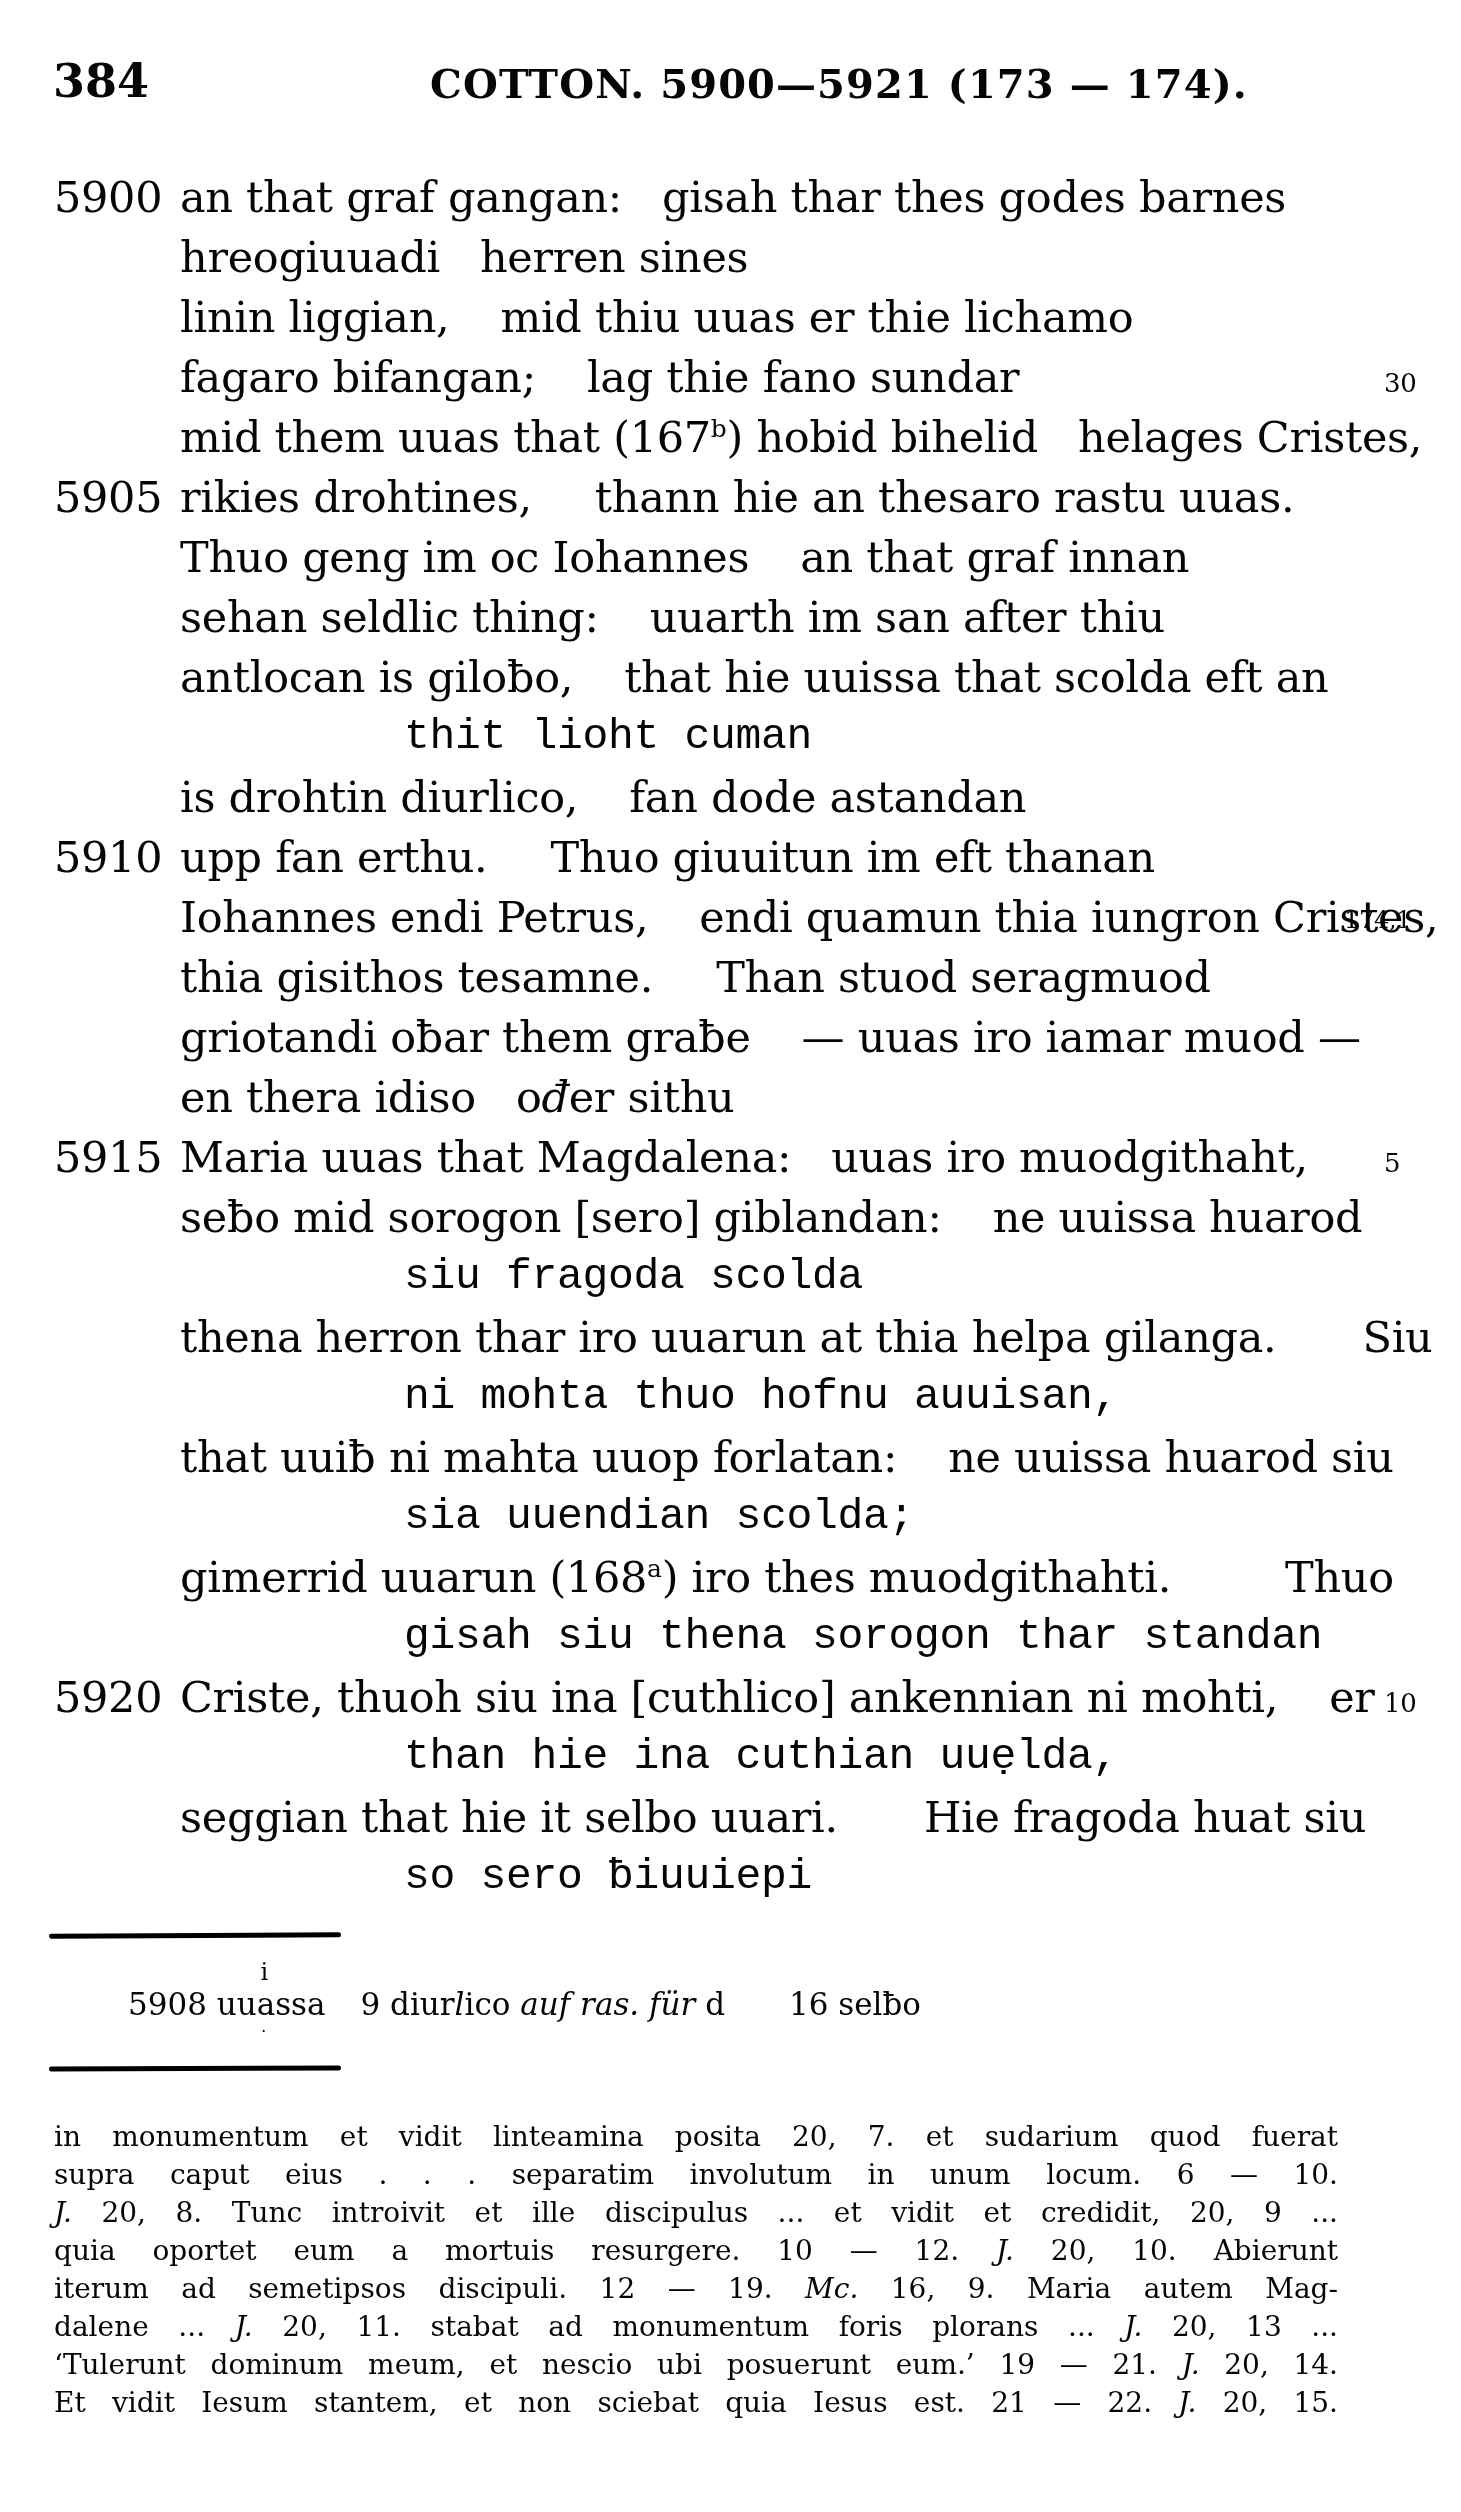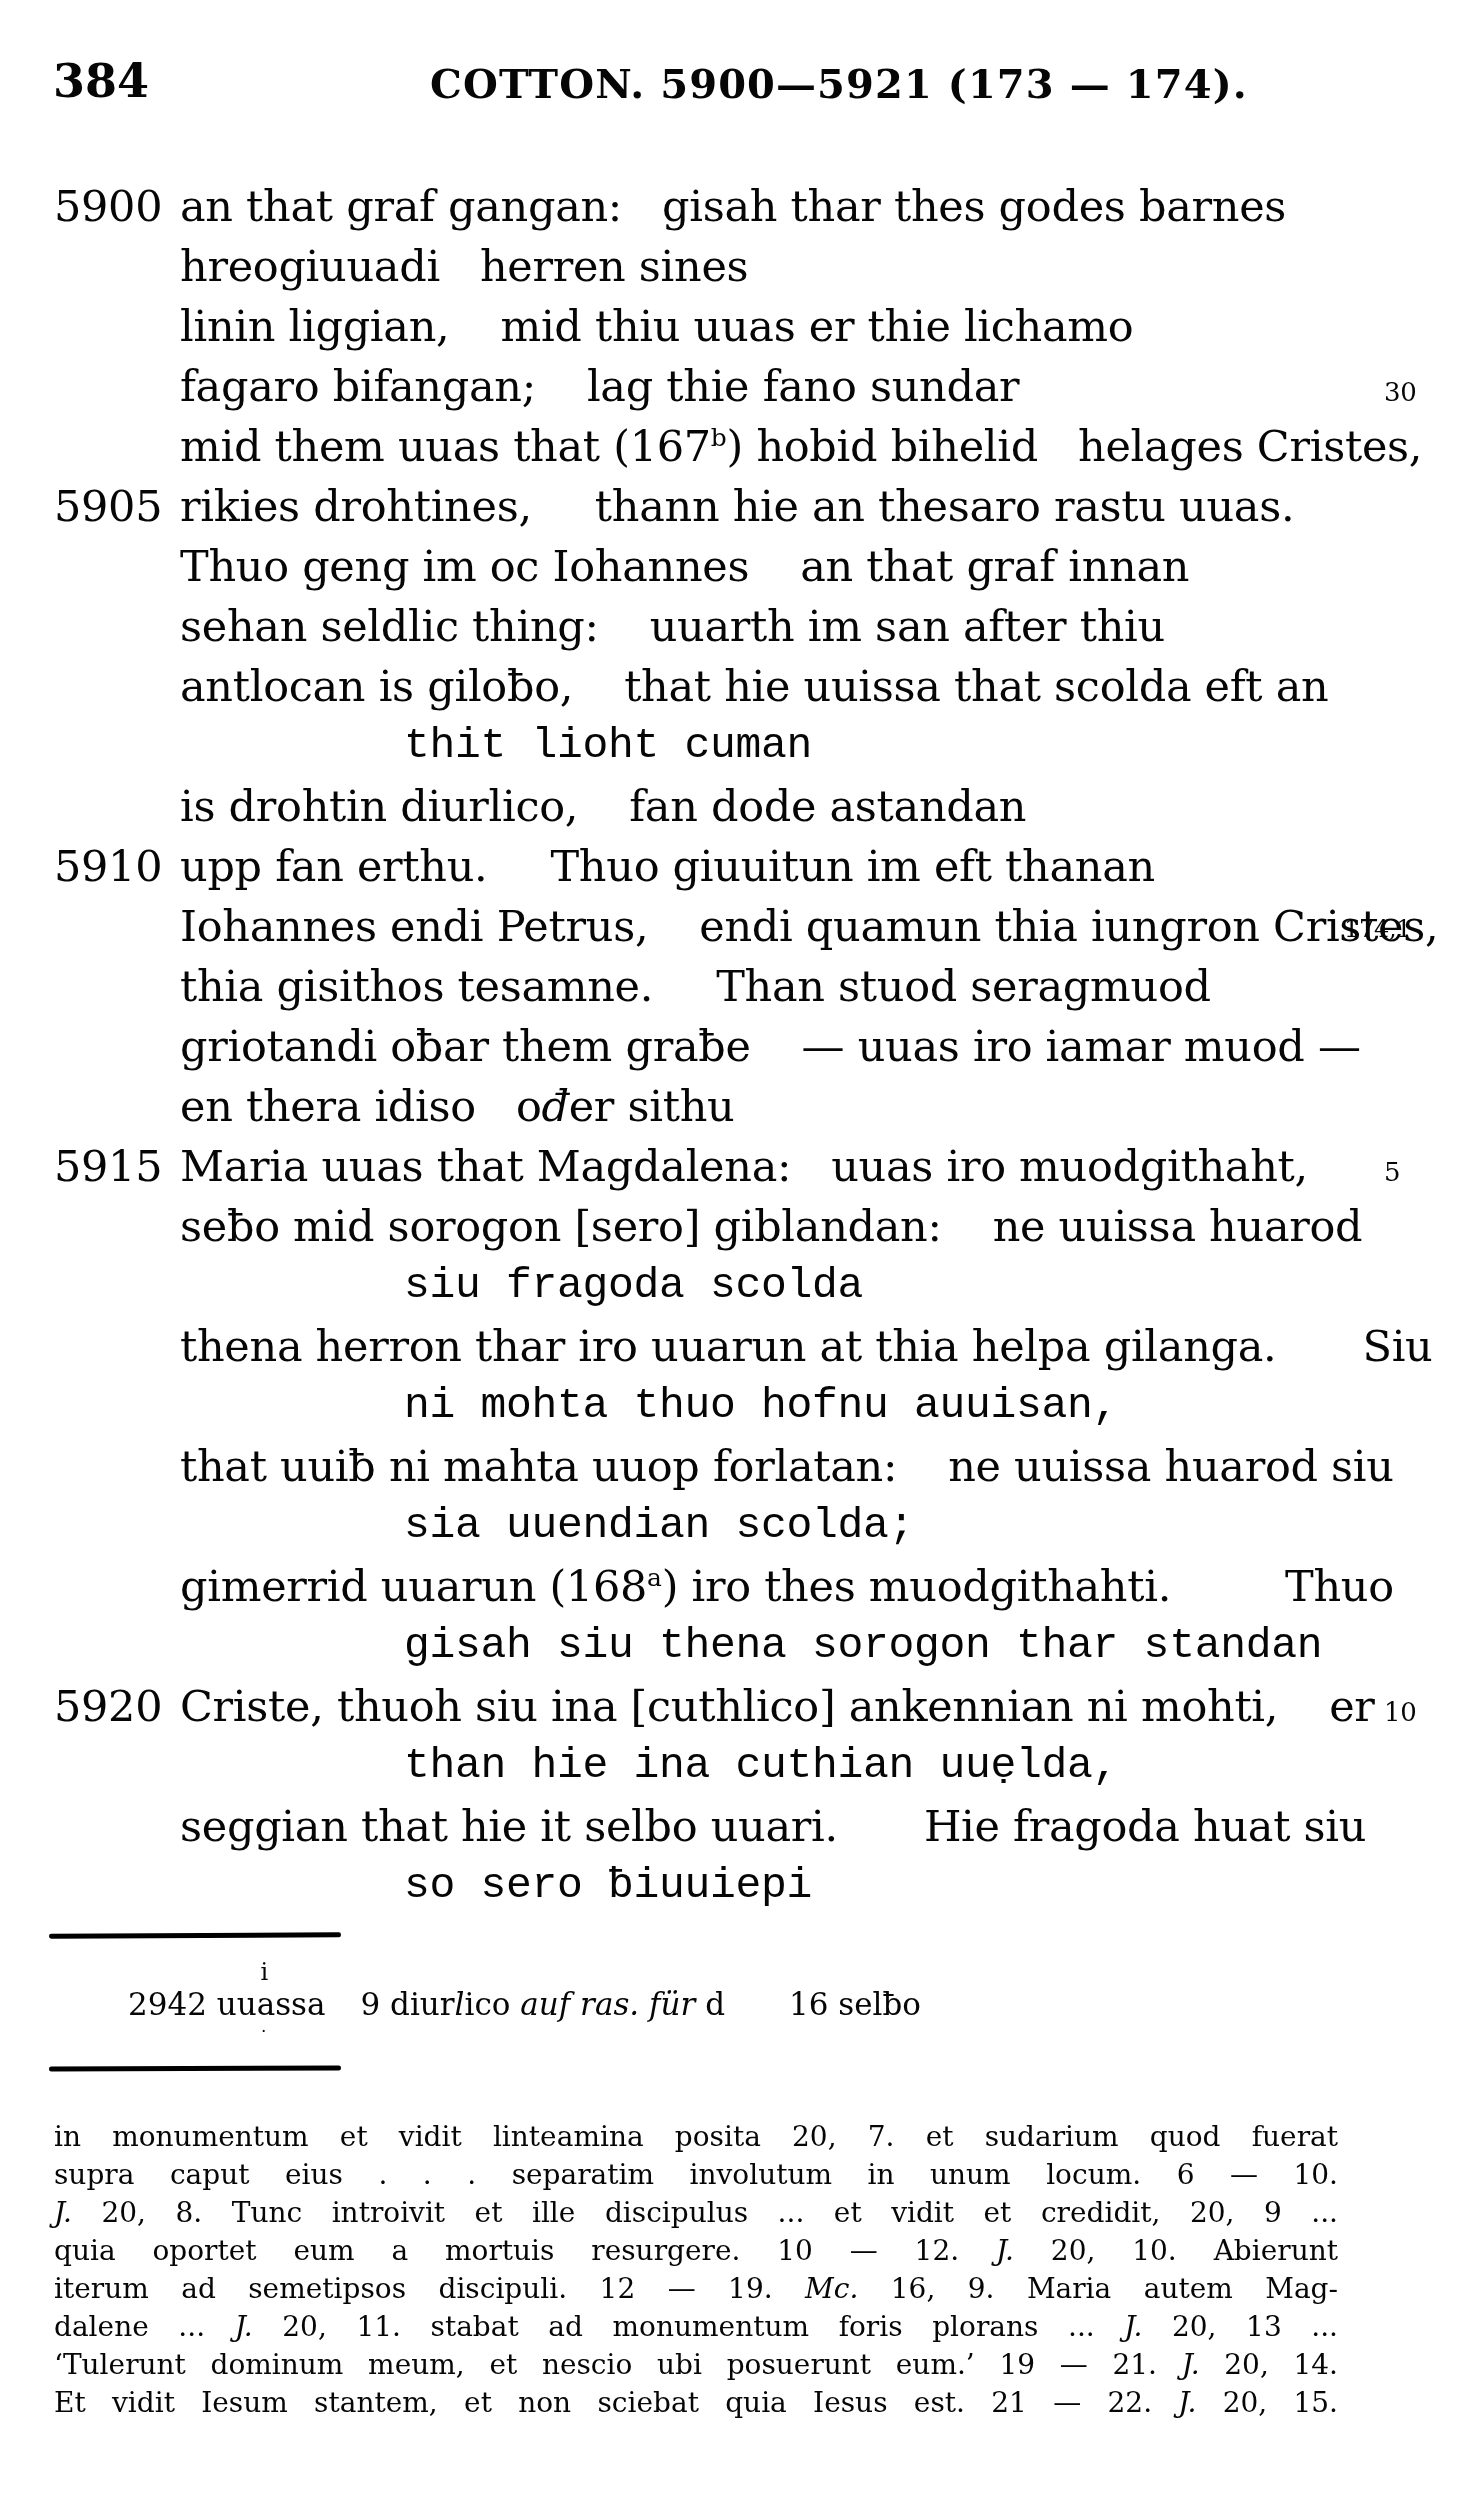--- a/index.html
+++ b/index.html
@@ -7,21 +7,21 @@
     width:1462px;height:2512px;
     background:#ffffff;color:#060606;
     font-family:"DejaVu Serif", serif;
     position:relative;overflow:hidden;
   }
   .page{position:absolute;left:0;top:0;width:1462px;height:2512px;background:#ffffff;}
 
   .hdr-num{position:absolute;left:53px;top:58px;font-size:46px;line-height:1;font-weight:bold;}
   .hdr-title{position:absolute;left:386px;top:64px;font-size:40px;line-height:1;letter-spacing:1.1px;white-space:nowrap;font-weight:bold;margin-left:44px;}
 
-  #verse{position:absolute;left:0;top:167px;width:1235px;font-size:43px;letter-spacing:-0.3px;margin-top:9px;}
+  #verse{position:absolute;left:0;top:167px;width:1235px;font-size:43px;letter-spacing:-0.3px;}
   .vline{position:relative;height:60px;line-height:60px;white-space:nowrap;}
   .vnum{position:absolute;left:54px;top:0;}
   .vtext{position:absolute;left:180px;top:0;}
   .vtext.deep{left:404px;font-family:Liberation Mono, monospace;}
   .gap{display:inline-block;}
   .mnum{position:absolute;font-size:26px;top:6.3px;}
   .mnum.small{left:1384px;}
   .mnum.mid{left:1344px;font-size:24px;top:2.9px;}
   sup{font-size:0.58em;vertical-align:super;line-height:0;}
   .i{font-style:italic;}
@@ -140,21 +140,21 @@
       </div>
       <div class="vline">
         <span class="vtext"><span>seggian that hie it selbo uuari.</span><span class="gap" style="width: 86px;"></span><span>Hie fragoda huat siu</span></span>
       </div>
       <div class="vline">
         <span class="vtext deep"><span>so sero ƀiuuiepi</span></span>
       </div>
     </div>
 
   <div id="rule-top" class="rule"></div>
-  <div id="apparatus"><span>2942 uu</span><span class="ins">a<span class="above">i</span><span class="below">.</span></span><span>ssa</span><span class="gap" style="width: 35px;"></span><span>9 diur</span><span class="i">l</span><span>ico </span><span class="i">auf ras. für</span><span> d</span><span class="gap" style="width: 64px;"></span><span>16 selƀo</span></div>
+  <div id="apparatus"><span>5908 uu</span><span class="ins">a<span class="above">i</span><span class="below">.</span></span><span>ssa</span><span class="gap" style="width: 35px;"></span><span>9 diur</span><span class="i">l</span><span>ico </span><span class="i">auf ras. für</span><span> d</span><span class="gap" style="width: 64px;"></span><span>16 selƀo</span></div>
   <div id="rule-bottom" class="rule"></div>
 
   <div id="latin">
       <div class="lline"><span>in monumentum et vidit linteamina posita 20, 7. et sudarium quod fuerat</span></div>
       <div class="lline"><span>supra caput eius . . . separatim involutum in unum locum. 6 — 10.</span></div>
       <div class="lline"><span class="i">J.</span><span> 20, 8.  Tunc introivit et ille discipulus ... et vidit et credidit, 20, 9 ...</span></div>
       <div class="lline"><span>quia oportet eum a mortuis resurgere.  10 — 12.  </span><span class="i">J.</span><span> 20, 10.  Abierunt</span></div>
       <div class="lline"><span>iterum ad semetipsos discipuli.  12 — 19.  </span><span class="i">Mc.</span><span> 16, 9.  Maria autem Mag-</span></div>
       <div class="lline"><span>dalene ...  </span><span class="i">J.</span><span> 20, 11. stabat ad monumentum foris plorans ... </span><span class="i">J.</span><span> 20, 13 ...</span></div>
       <div class="lline"><span>‘Tulerunt dominum meum, et nescio ubi posuerunt eum.’  19 — 21.  </span><span class="i">J.</span><span> 20, 14.</span></div>

